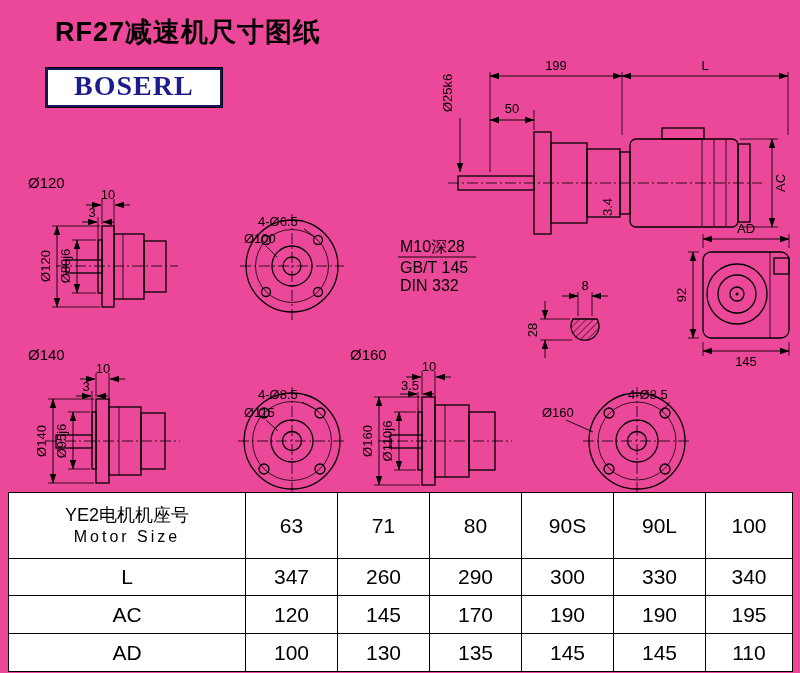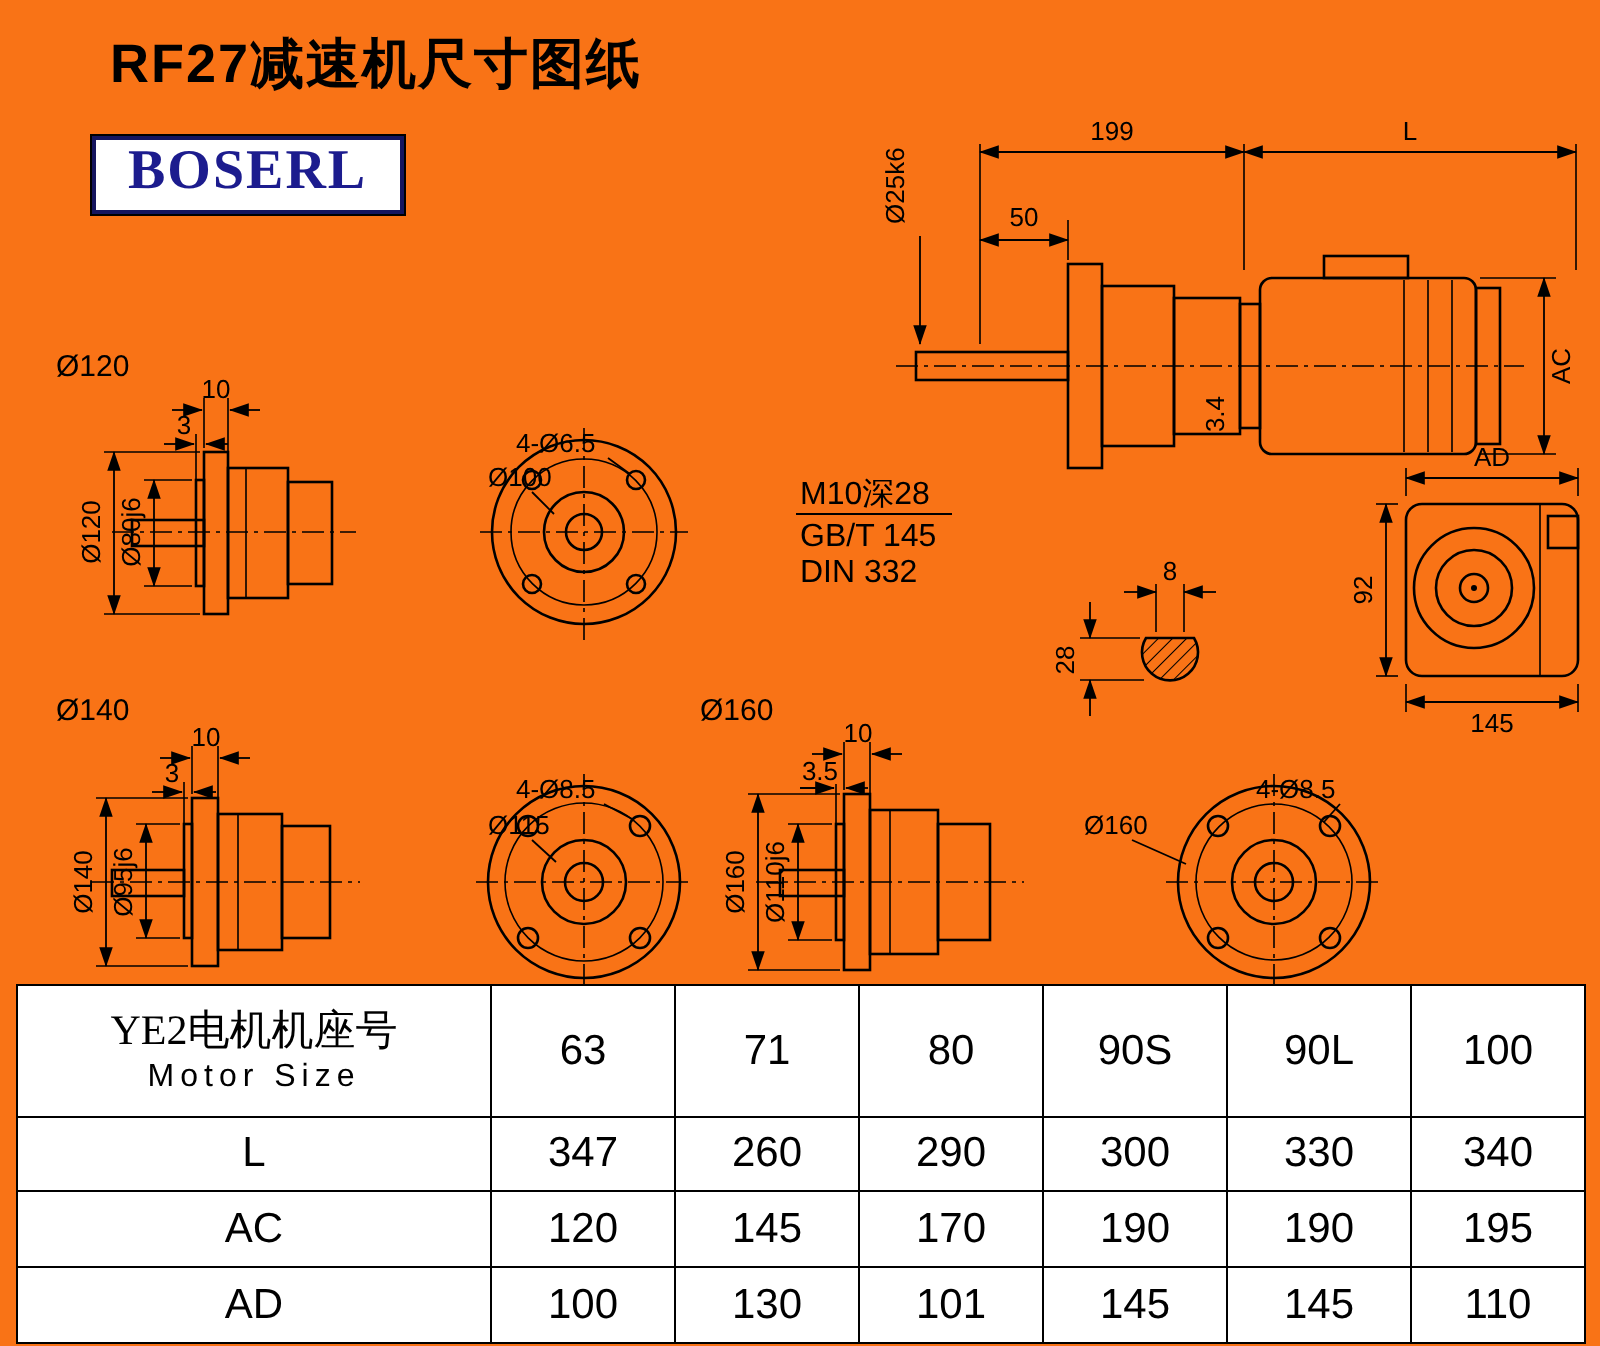--- a/index.html
+++ b/index.html
@@ -1,34 +1,34 @@
 <!DOCTYPE html>
 <html><head>
 <meta charset="utf-8">
 <style>
   * { margin:0; padding:0; box-sizing:border-box; }
   html,body { background:#fff; }
   body { width:800px; height:673px; font-family:"Liberation Sans",sans-serif; }
-  .page { position:relative; width:800px; height:673px; background:#f97316; overflow:hidden; }
+  .page { position:relative; width:800px; height:673px; background:#ec4899; overflow:hidden; }
   .title { position:absolute; left:55px; top:14px; font-size:27px; font-weight:bold; color:#000; letter-spacing:1px; }
-  .logo { position:absolute; left:46px; top:68px; border:2px solid #15155e; outline:1px solid #000; padding:0 16px 3px; background:#fff; }
+  .logo { position:absolute; left:46px; top:68px; border:2px solid #15155e; outline:1px solid #000; padding:0 26px 3px; background:#fff; }
   .logo span { font-family:"Liberation Serif",serif; font-size:28px; font-weight:bold; color:#1c1c8e; letter-spacing:1px; }
   svg.canvas { position:absolute; left:0; top:0; }
   .ol { fill:none; stroke:#000; stroke-width:1.3; }
   .thin { fill:none; stroke:#000; stroke-width:0.8; }
   .dim { fill:none; stroke:#000; stroke-width:0.9; }
   .cl { fill:none; stroke:#000; stroke-width:0.8; stroke-dasharray:11 3 2 3; }
   .hatched { fill:url(#hatch); stroke:#000; stroke-width:1.3; }
   text.d { font-family:"Liberation Sans",sans-serif; font-size:13px; fill:#000; }
   text.lab { font-family:"Liberation Sans",sans-serif; font-size:15px; fill:#000; }
   text.note { font-family:"Liberation Sans",sans-serif; font-size:16px; fill:#000; }
   table.dim-table { position:absolute; left:8px; top:492px; width:784px; height:179px;
       border-collapse:collapse; table-layout:fixed; text-align:center; background:#fff; }
   .dim-table td, .dim-table th { border:1.6px solid #000; font-size:21px; color:#000; font-weight:normal; vertical-align:middle; }
-  .dim-table .hdr-cn { font-size:21px; line-height:1.35;font-family:Liberation Serif, serif; }
+  .dim-table .hdr-cn { font-size:18px; line-height:1.35; }
   .dim-table .hdr-en { font-size:16px; letter-spacing:3px; line-height:1.3; }
 </style>
 </head>
 <body>
 
 <div class="page">
 
   <div class="title">RF27减速机尺寸图纸</div>
 
   <div class="logo">
@@ -306,21 +306,21 @@
       <td>145</td>
       <td>170</td>
       <td>190</td>
       <td>190</td>
       <td>195</td>
     </tr>
     <tr style="height:38px">
       <td>AD</td>
       <td>100</td>
       <td>130</td>
-      <td>101</td>
+      <td>135</td>
       <td>145</td>
       <td>145</td>
       <td>110</td>
     </tr>
   </tbody>
     </table>
 
 </div>
 
 </body></html>

